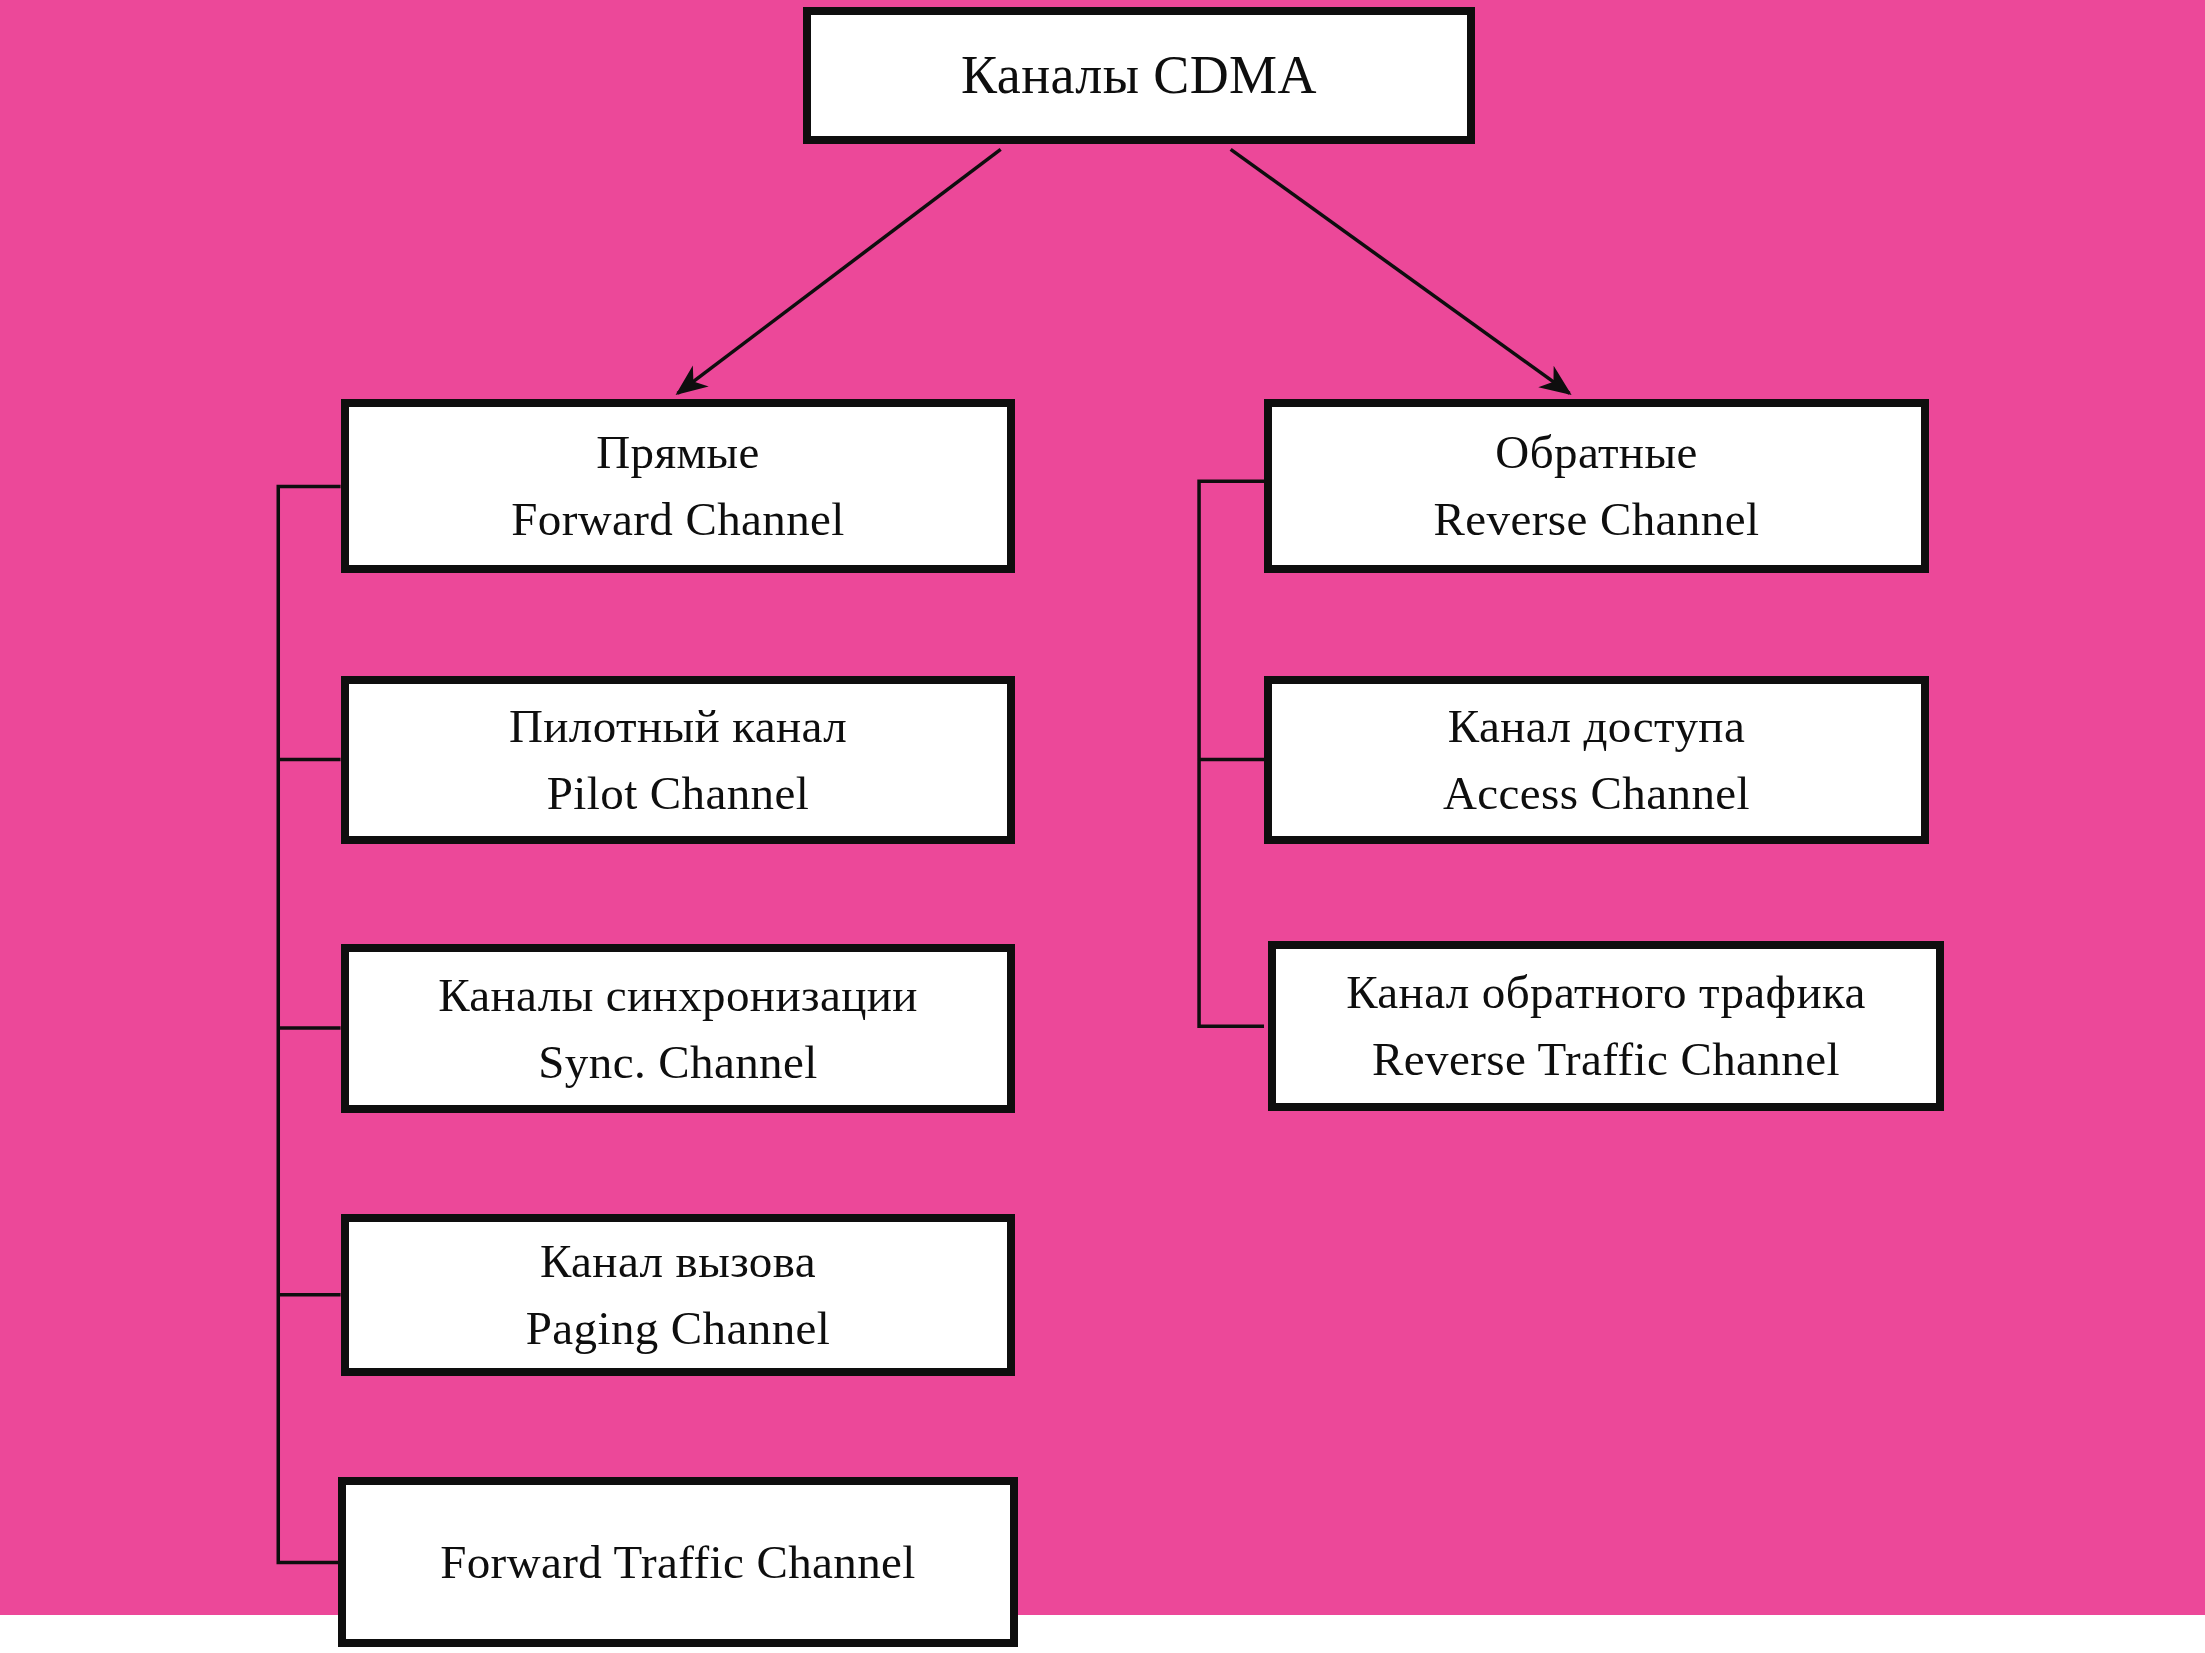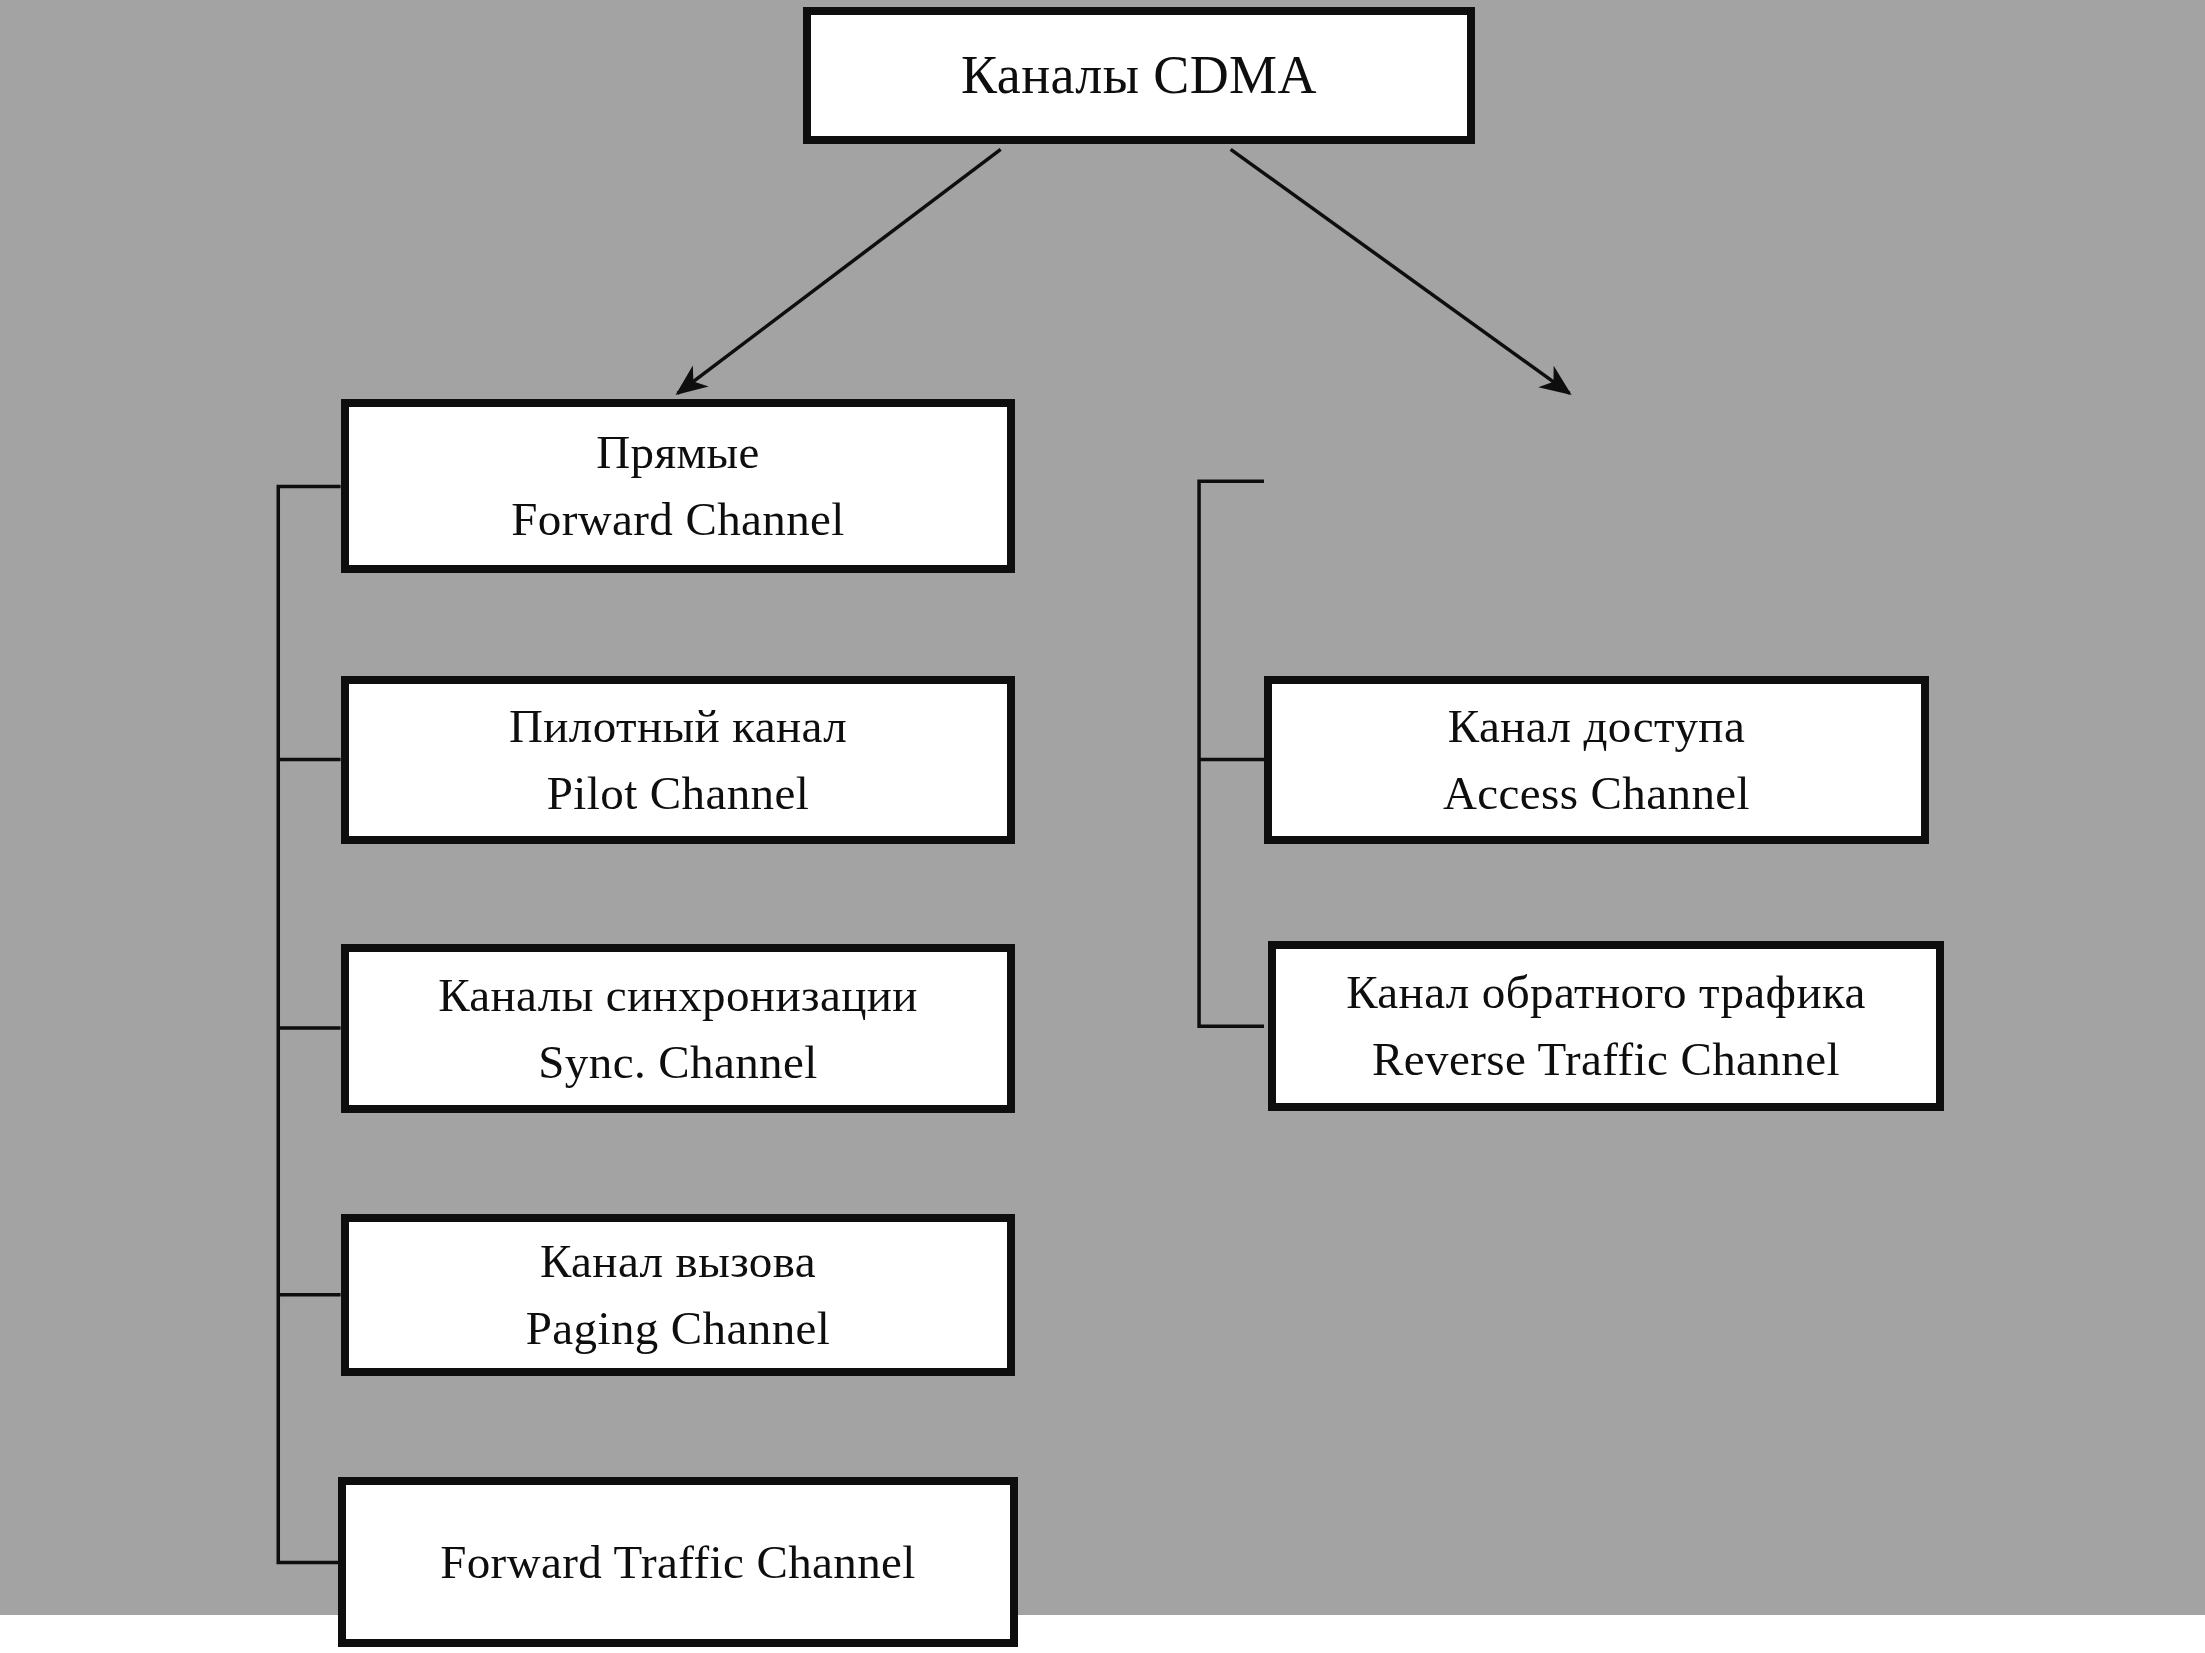--- a/index.html
+++ b/index.html
@@ -8,21 +8,21 @@
     background: #ffffff;
     width: 2205px;
     height: 1654px;
     overflow: hidden;
     font-family: "Liberation Serif", "DejaVu Serif", serif;
   }
   .stage {
     position: relative;
     width: 2205px;
     height: 1615px;
-    background: #a3a3a3;
+    background: #ec4899;
     color: #0e0e0e;
   }
   .connectors {
     position: absolute;
     left: 0; top: 0;
     width: 2205px;
     height: 1654px;
     pointer-events: none;
   }
   .node {
@@ -101,20 +101,24 @@
 
   <div class="node pos-l4">
     <div class="line">Канал вызова</div>
     <div class="line">Paging Channel</div>
   </div>
 
   <div class="node pos-l5">
     <div class="line">Forward Traffic Channel</div>
   </div>
 
+  <div class="node pos-r1">
+    <div class="line">Обратные</div>
+    <div class="line">Reverse Channel</div>
+  </div>
 
   <div class="node pos-r2">
     <div class="line">Канал доступа</div>
     <div class="line">Access Channel</div>
   </div>
 
   <div class="node pos-r3">
     <div class="line">Канал обратного трафика</div>
     <div class="line">Reverse Traffic Channel</div>
   </div>

